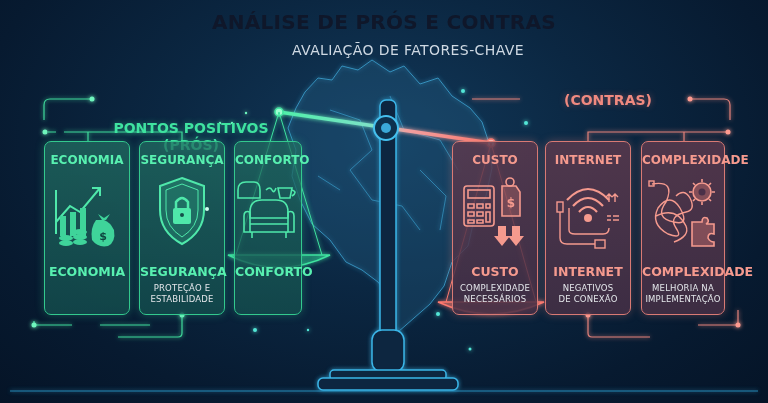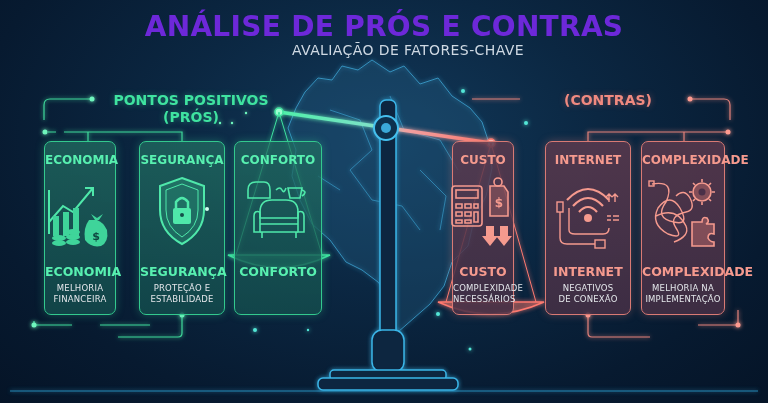--- a/index.html
+++ b/index.html
@@ -4,30 +4,30 @@
 <style>
   html, body { margin:0; padding:0; }
   body {
     width:768px; height:403px; overflow:hidden; position:relative;
     background: radial-gradient(ellipse at 50% 35%, #12395a 0%, #0b2742 40%, #071a30 75%, #051427 100%);
     font-family: "DejaVu Sans", sans-serif;
   }
   .abs { position:absolute; }
   .title {
     left:0; width:768px; top:10px; text-align:center;
-    color:#6d28d9; font-weight:bold; font-size:28px; letter-spacing:0.3px;
+    color:#0f172a; font-weight:bold; font-size:20px; letter-spacing:0.3px;
   }
   .subtitle {
     left:0; width:768px; top:42px; text-align:center;
     color:#cfd9e3; font-size:14px; letter-spacing:0.4px;padding-left:24px;
   }
   .sec-head {
     font-weight:bold; font-size:14px; text-align:center; line-height:17px;
   }
-  .pos { color:#3fe3a0; text-shadow:0 0 6px rgba(63,227,160,.45); }
+  .pos { color:#3fe3a0; text-shadow:0 0 6px rgba(63,227,160,.45);margin-top:28px; }
   .neg { color:#f08a80; text-shadow:0 0 6px rgba(240,120,110,.45); }
 
   .card {
     position:absolute; top:141px; height:174px; border-radius:7px;
     box-sizing:border-box; text-align:center;
   }
   .card.good {
     border:1.5px solid #33c98e;
     background: linear-gradient(180deg, rgba(34,110,98,.75) 0%, rgba(20,78,78,.8) 100%);
     box-shadow: 0 0 8px rgba(51,201,142,.35);
@@ -137,21 +137,21 @@
 
 <div class="abs sec-head pos" style="left:96px; width:190px; top:92px;">
   <div>PONTOS POSITIVOS</div>
   <div>(PRÓS)</div>
 </div>
 
 <div class="abs sec-head neg" style="left:518px; width:180px; top:92px;">
   <div>(CONTRAS)</div>
 </div>
 
-<div class="card good" style="left:44px; width:72px;">
+<div class="card good" style="left:44px; width:86px;">
   <div class="ctitle">ECONOMIA</div>
   <svg class="icon" width="70" height="78" viewBox="0 0 70 78">
     <g stroke="#4fe8aa" stroke-width="2" fill="none">
       <polyline points="4,50 18,34 28,40 48,16"></polyline>
       <polyline points="40,16 48,16 48,24"></polyline>
       <line x1="4" y1="62" x2="4" y2="18"></line>
     </g>
     <g fill="#3fd49a">
       <rect x="8" y="44" width="6" height="20"></rect>
       <rect x="18" y="40" width="6" height="24"></rect>
@@ -160,59 +160,55 @@
         <ellipse cx="14" cy="71" rx="7" ry="3"></ellipse>
       <ellipse cx="28" cy="60" rx="7" ry="3"></ellipse>
         <ellipse cx="28" cy="65" rx="7" ry="3"></ellipse>
         <ellipse cx="28" cy="70" rx="7" ry="3"></ellipse>
       <path d="M44,48 Q38,56 40,68 Q46,76 56,74 Q64,70 62,58 Q58,50 52,48 Z"></path>
       <path d="M46,42 L52,46 L58,42 L54,48 L50,48 Z"></path>
     </g>
     <text x="51" y="68" font-size="11" font-weight="bold" fill="#0f4a42" text-anchor="middle" font-family="DejaVu Sans, sans-serif">$</text>
   </svg>
   <div class="clabel">ECONOMIA</div>
-  <div class="cdesc">
-    <div>MELHORIA</div>
-    <div>FINANCEIRA</div>
-  </div>
 </div>
 
 <div class="card good" style="left:139px; width:86px;">
   <div class="ctitle">SEGURANÇA</div>
   <svg class="icon" width="60" height="78" viewBox="0 0 60 78">
     <path d="M30,6 L52,14 L52,38 Q52,60 30,72 Q8,60 8,38 L8,14 Z" fill="rgba(60,220,160,0.2)" stroke="#4fe8aa" stroke-width="2"></path>
     <path d="M30,12 L46,18 L46,38 Q46,55 30,65 Q14,55 14,38 L14,18 Z" fill="none" stroke="#4fe8aa" stroke-width="1"></path>
     <rect x="21" y="36" width="18" height="16" rx="2" fill="#4fe8aa"></rect>
     <path d="M24,36 L24,30 Q30,22 36,30 L36,36" fill="none" stroke="#4fe8aa" stroke-width="2.5"></path>
     <circle cx="30" cy="43" r="2" fill="#145048"></circle>
     <circle cx="55" cy="37" r="2" fill="#cffff0"></circle>
   </svg>
   <div class="clabel">SEGURANÇA</div>
   <div class="cdesc">
     <div>PROTEÇÃO E</div>
     <div>ESTABILIDADE</div>
   </div>
 </div>
 
-<div class="card good" style="left:234px; width:88px;">
+<div class="card good" style="left:234px; width:68px;">
   <div class="ctitle">CONFORTO</div>
   <svg class="icon" width="72" height="72" viewBox="0 0 72 72">
     <g stroke="#4fe8aa" stroke-width="1.6" fill="none">
       <path d="M6,18 Q6,10 14,10 L22,10 Q28,10 28,18 L28,26 L6,26 Z"></path>
       <path d="M46,16 L60,16 L58,26 L48,26 Z M60,18 Q66,20 60,24"></path>
       <path d="M34,18 Q38,14 40,18 Q42,22 44,16"></path>
       <path d="M18,40 Q18,28 30,28 L44,28 Q56,28 56,40 L56,46 L18,46 Z"></path>
       <path d="M12,44 Q12,38 18,40 L18,60 L12,60 Z M56,40 Q62,38 62,44 L62,60 L56,60 Z"></path>
       <path d="M18,52 L56,52 M18,60 L56,60 M20,60 L20,66 M54,60 L54,66"></path>
     </g>
   </svg>
   <div class="clabel">CONFORTO</div>
 </div>
 
-<div class="card bad" style="left:452px; width:62px;">
+<div class="card bad" style="left:452px; width:86px;">
   <div class="ctitle">CUSTO</div>
   <svg class="icon" width="70" height="78" viewBox="0 0 70 78">
     <g stroke="#f59a8e" stroke-width="1.6" fill="none">
       <rect x="4" y="14" width="30" height="40" rx="3"></rect>
       <rect x="8" y="18" width="22" height="8"></rect>
       <path d="M8,32 h6 v4 h-6 z M17,32 h6 v4 h-6 z M26,32 h4 v4 h-4 z M8,40 h6 v4 h-6 z M17,40 h6 v4 h-6 z M26,40 h4 v10 h-4 z M8,48 h6 v3 h-6 z M17,48 h6 v3 h-6 z"></path>
       <path d="M42,14 L56,14 L60,20 L60,44 L42,44 Z" fill="rgba(240,130,120,0.25)"></path>
       <circle cx="50" cy="10" r="4"></circle>
     </g>
     <text x="51" y="35" font-size="12" font-weight="bold" fill="#f59a8e" text-anchor="middle" font-family="DejaVu Sans, sans-serif">$</text>

